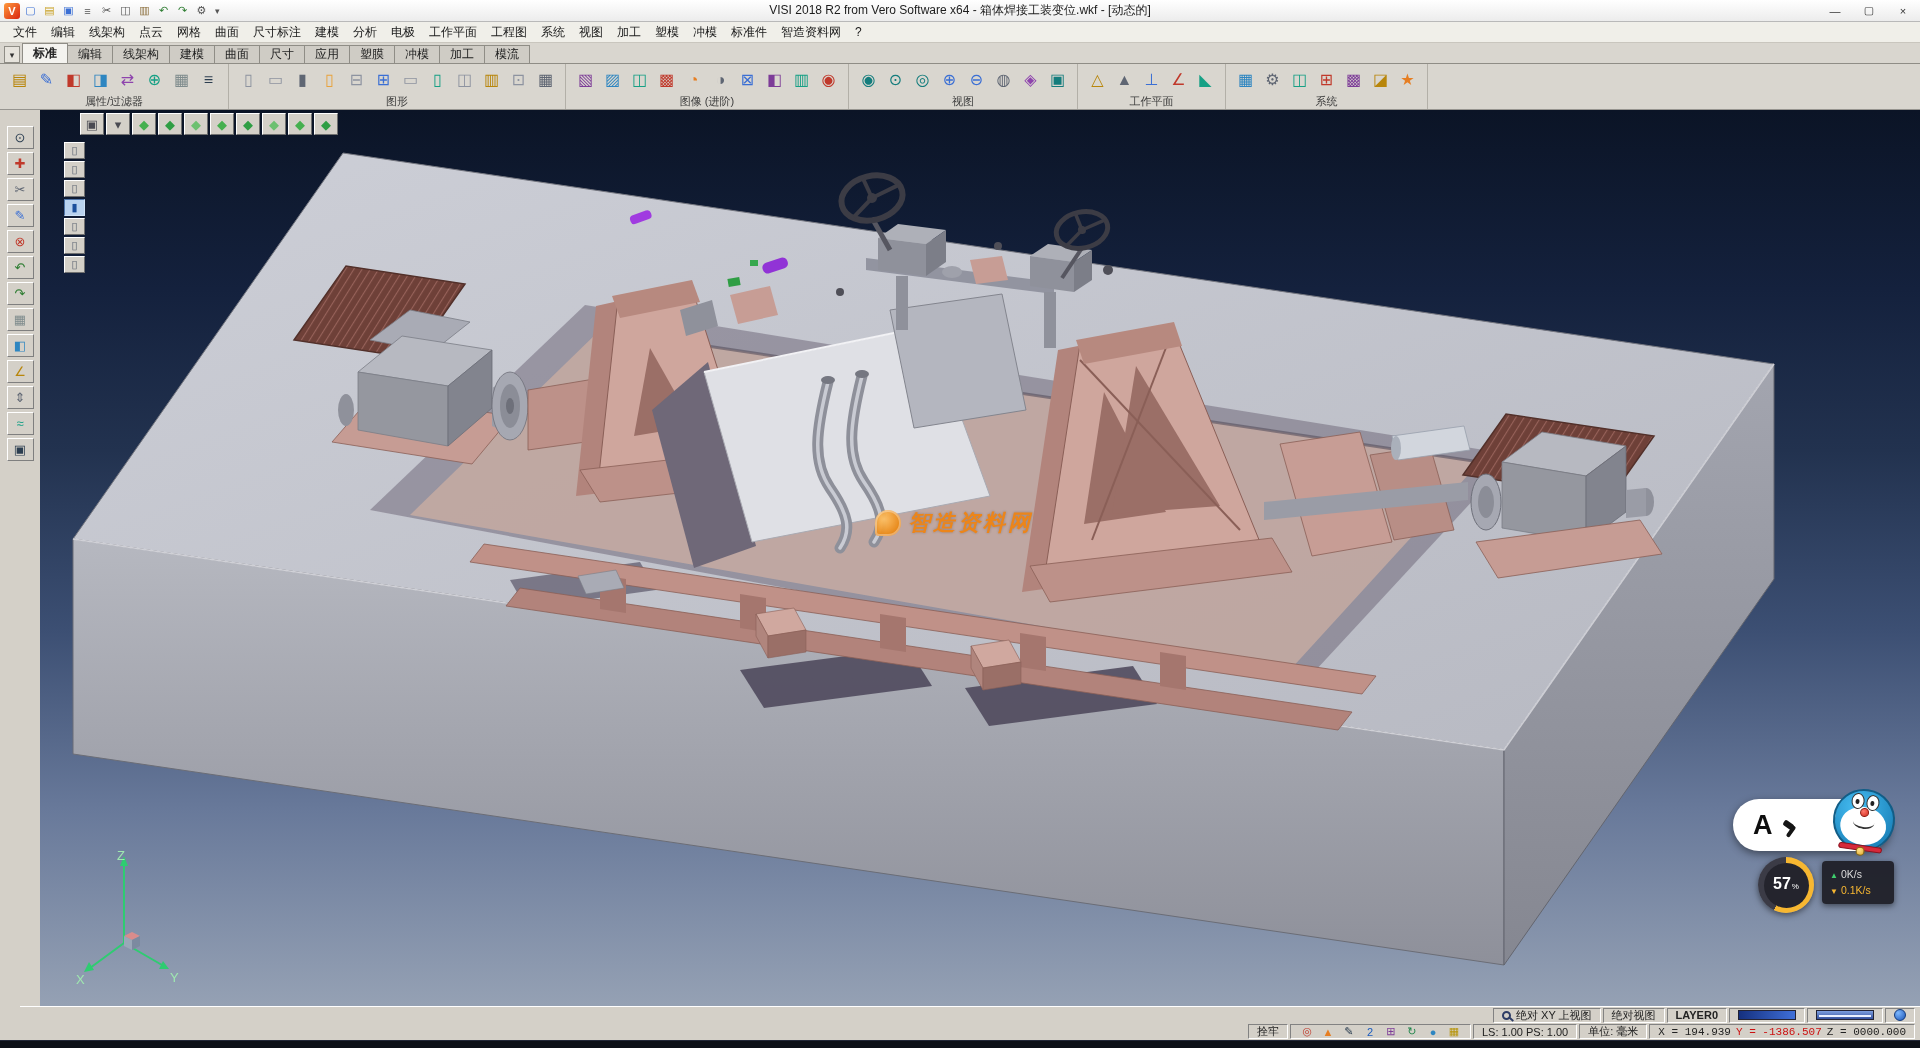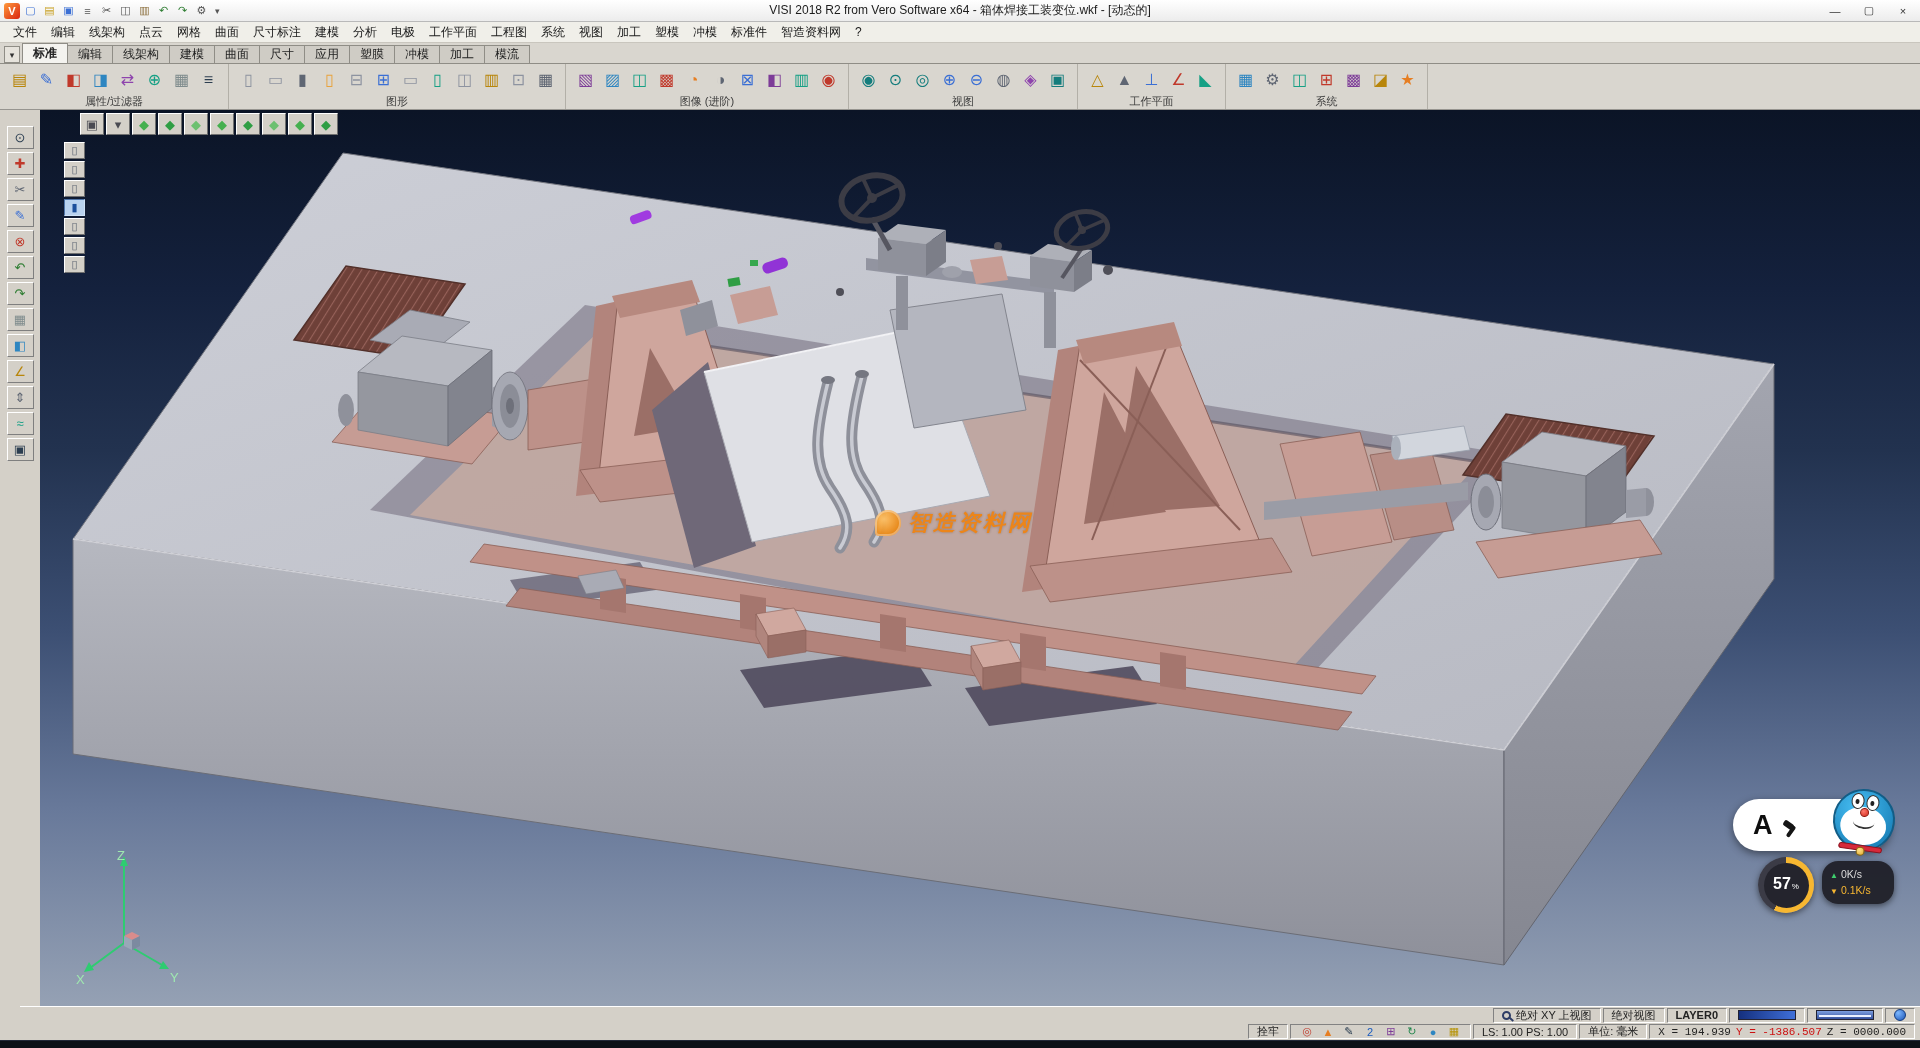--- a/index.html
+++ b/index.html
@@ -72,21 +72,21 @@
   .dh-eye.l { left: 16px; } .dh-eye.r { left: 31px; }
   .dh-eye::after { content:""; position: absolute; left: 3px; top: 5px; width: 4px; height: 5px; background: #222; border-radius: 50%; }
   .dh-nose { position: absolute; left: 26px; top: 19px; width: 9px; height: 9px; background: radial-gradient(circle at 35% 35%, #ff7a6e, #d22a1c); border-radius: 50%; border: 1px solid #8e1a10; }
   .dh-mouth { position: absolute; left: 20px; top: 26px; width: 22px; height: 14px; border-bottom: 2px solid #333; border-radius: 0 0 50% 50%; }
   .dh-collar { position: absolute; left: 9px; bottom: 0px; width: 44px; height: 6px; background: #d6293a; border-radius: 3px; border: 1px solid #8e1420; }
   .dh-bell { position: absolute; left: 27px; bottom: -5px; width: 9px; height: 9px; background: radial-gradient(circle at 35% 30%, #ffe08a, #e0a92c); border-radius: 50%; border: 1px solid #8a6a10; }
   .dora-progress { position: absolute; left: 58px; top: 58px; width: 56px; height: 56px; border-radius: 50%; background: conic-gradient(#f7b731 0 57%, #3b3b46 57% 100%); display: flex; align-items: center; justify-content: center; box-shadow: 0 2px 6px rgba(0,0,0,.5); }
   .dora-progress .inner { width: 45px; height: 45px; border-radius: 50%; background: #24242d; color: #fff; display: flex; align-items: baseline; justify-content: center; padding-top: 13px; }
   .dp-val { font-size: 16px; font-weight: bold; line-height: 1; text-align: right; }
   .dp-sign { font-size: 8px; margin-left: 1px; }
-  .dora-speed { position: absolute; left: 122px; top: 62px; width: 72px; background: rgba(28,28,36,.92); border-radius: 16px; padding: 5px 8px; color: #e8e8e8; font-size: 10.5px; line-height: 1.55; box-shadow: 0 2px 6px rgba(0,0,0,.5); }
+  .dora-speed { position: absolute; left: 122px; top: 62px; width: 72px; background: rgba(28,28,36,.92); border-radius: 4px; padding: 5px 8px; color: #e8e8e8; font-size: 10.5px; line-height: 1.55; box-shadow: 0 2px 6px rgba(0,0,0,.5); }
   .spd-up { color: #dcdcdc; } .spd-dn { color: #f7b731; }
   .spd-arrow-up { color: #3ecf6e; font-size: 8px; margin-right: 3px; }
   .spd-arrow-dn { color: #f7b731; font-size: 8px; margin-right: 3px; }
 
   
   .status-a, .status-b { height: 17px; background: #d4d0c8; display: flex; align-items: center; font-size: 11px; padding: 0 3px; color: #222; }
   .status-a { border-top: 1px solid #ffffff; margin-left: 20px; }
   .scell { border: 1px solid; border-color: #828282 #ffffff #ffffff #828282; height: 15px; display: flex; align-items: center; padding: 0 8px; margin-right: 2px; gap: 5px; white-space: nowrap; }
   .sfill { flex: 1; border: none; }
   .mag { width: 9px; height: 9px; border: 2px solid #2e3d66; border-radius: 50%; position: relative; }

